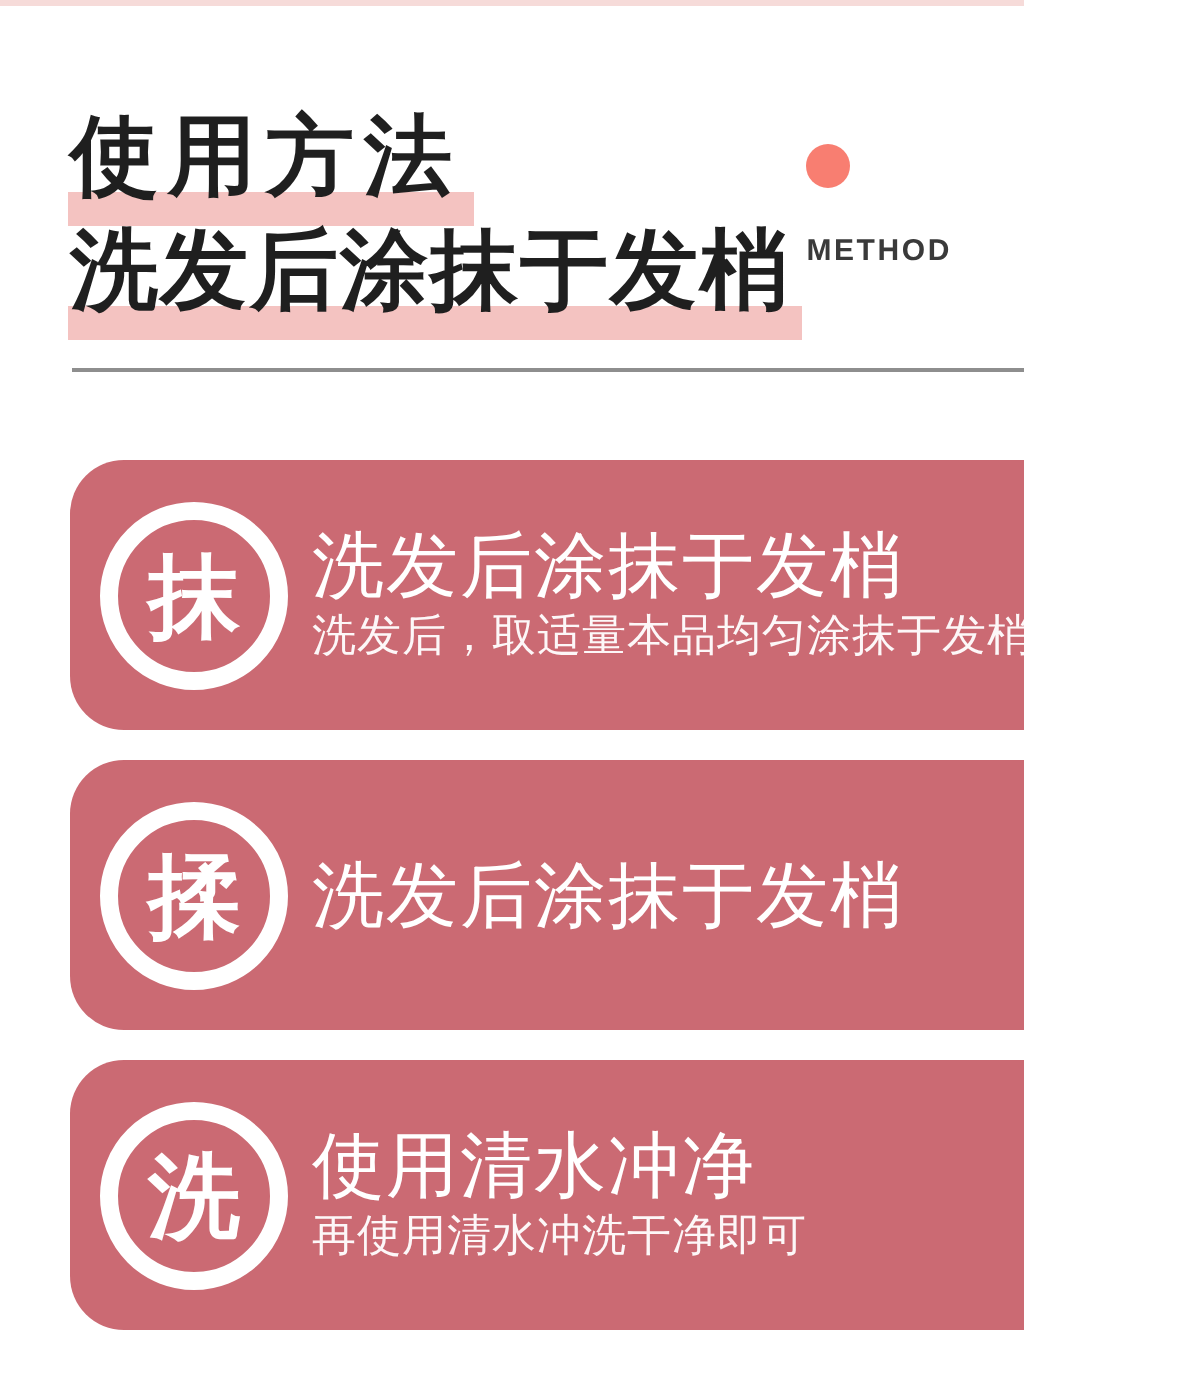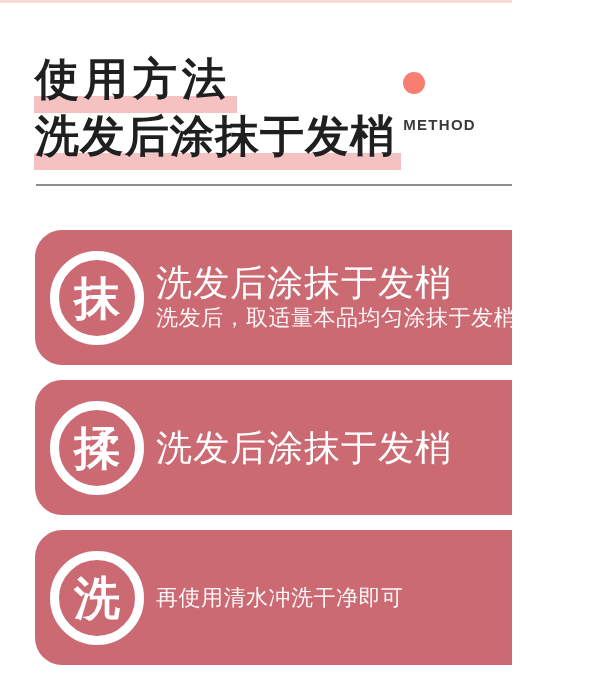--- a/index.html
+++ b/index.html
@@ -84,18 +84,19 @@
       <div class="step-text">
         <div class="step-title">洗发后涂抹于发梢</div>
       </div>
     </div>
 
     <div class="step-card">
       <div class="step-badge">
         <span>洗</span>
       </div>
       <div class="step-text">
+        <div class="step-title">使用清水冲净</div>
         <div class="step-desc">再使用清水冲洗干净即可</div>
       </div>
     </div>
 
   </div>
 </div>
 
 </body></html>

